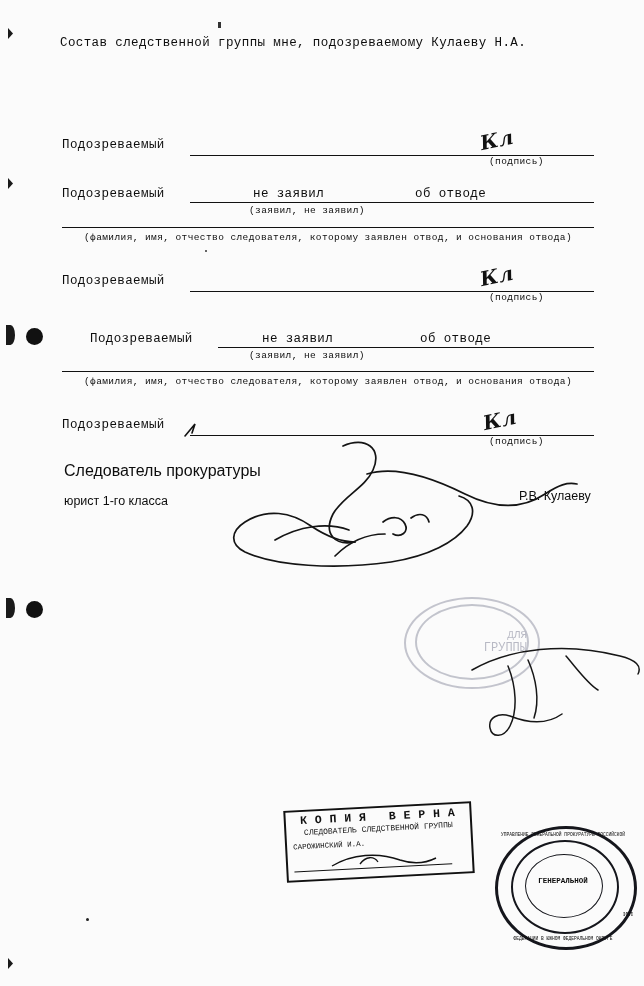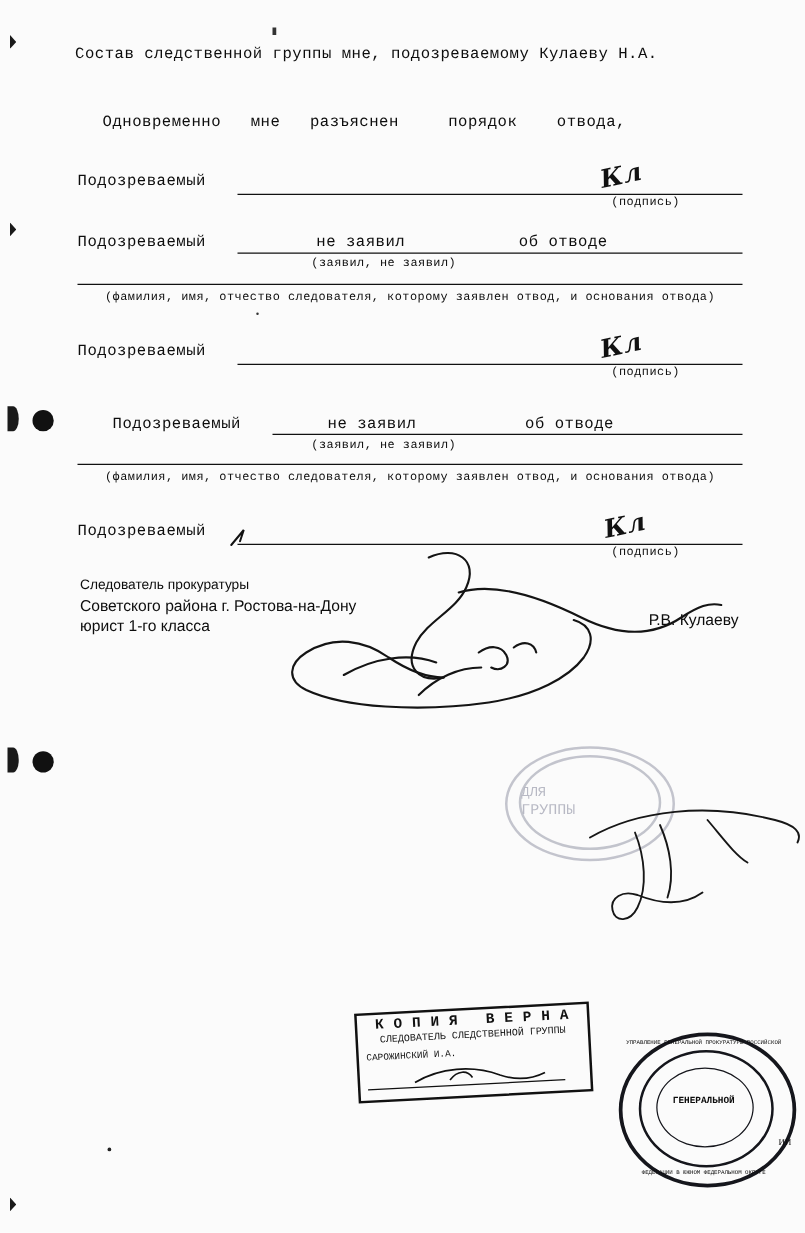--- a/index.html
+++ b/index.html
@@ -26,21 +26,21 @@
 
   
   .hand{font-family:"DejaVu Serif", serif;font-style:italic;font-weight:700;
         transform:rotate(-12deg);color:#111;}
 
   
   .stamp{position:absolute;}
   .stamp-round{
     border:2px solid #5b5f78;border-radius:50%;
     color:#3d4161;
-    display:flex;align-items:flex-start;justify-content:center;
+    display:flex;align-items:flex-end;justify-content:center;
     text-align:center;
   }
   .stamp-faint{opacity:.35;}
   .stamp-dark{border-color:#15161c;color:#15161c;}
 
   .kopiya{
     position:absolute;border:2px solid #111;color:#111;
     transform:rotate(-3deg);
     padding:2px 6px 4px 6px;background:transparent;
   }
@@ -56,21 +56,20 @@
   <div class="edge-tick" style="left:8px;top:178px;width:5px;height:11px;clip-path:polygon(0 0,100% 50%,0 100%);"></div>
   <div class="edge-tick" style="left:6px;top:325px;width:9px;height:20px;border-radius:0 60% 60% 0;"></div>
   <div class="edge-mark" style="left:26px;top:328px;width:17px;height:17px;"></div>
   <div class="edge-tick" style="left:6px;top:598px;width:9px;height:20px;border-radius:0 60% 60% 0;"></div>
   <div class="edge-mark" style="left:26px;top:601px;width:17px;height:17px;"></div>
   <div class="edge-tick" style="left:8px;top:958px;width:5px;height:11px;clip-path:polygon(0 0,100% 50%,0 100%);"></div>
 
   <div class="t mono s13" style="left:60px;top:36px;">Состав следственной группы мне, подозреваемому Кулаеву Н.А.</div>
 
 
-  <div class="t mono s13" style="left:82px;top:91px;">Одновременно   мне   разъяснен     порядок    отвода,</div>
 
   <div class="t mono s13" style="left:62px;top:138px;">Подозреваемый</div>
   <div class="line" style="left:190px;top:155px;width:404px;"></div>
   <div class="t hand" style="left:480px;top:128px;font-size:20px;">Кл</div>
   <div class="t mono s10" style="left:489px;top:156px;">(подпись)</div>
 
   <div class="t mono s13" style="left:62px;top:187px;">Подозреваемый</div>
   <div class="line" style="left:190px;top:202px;width:404px;"></div>
   <div class="t mono s13" style="left:253px;top:187px;">не заявил</div>
   <div class="t mono s13" style="left:415px;top:187px;">об отводе</div>
@@ -95,22 +94,21 @@
 
   <div class="t mono s13" style="left:62px;top:418px;">Подозреваемый</div>
   <div class="line" style="left:190px;top:435px;width:404px;"></div>
   <div class="t hand" style="left:483px;top:408px;font-size:20px;">Кл</div>
   <div class="t mono s10" style="left:489px;top:436px;">(подпись)</div>
 
   <svg style="position:absolute;left:183px;top:420px;" width="22" height="20" viewBox="0 0 22 20">
     <path d="M2 16 L12 4 L9 13" stroke="#111" stroke-width="1.6" fill="none" stroke-linecap="round"></path>
   </svg>
 
-  <div class="t sans s13" style="left:64px;top:462px;font-size:11px;letter-spacing:0;">Следователь прокуратуры</div>
-  <div class="t sans s13" style="left:64px;top:478px;font-size:12.5px;letter-spacing:0;">Советского района г. Ростова-на-Дону</div>
+  <div class="t sans s13" style="left:64px;top:462px;font-size:16px;letter-spacing:0;">Следователь прокуратуры</div>
   <div class="t sans s13" style="left:64px;top:494px;font-size:12.5px;letter-spacing:0;">юрист 1-го класса</div>
   <div class="t sans s13" style="left:519px;top:489px;font-size:12.5px;letter-spacing:0;">Р.В. Кулаеву</div>
 
   <svg style="position:absolute;left:215px;top:430px;" width="400" height="160" viewBox="0 0 400 160">
     <g fill="none" stroke="#141414" stroke-width="1.7" stroke-linecap="round" stroke-linejoin="round">
       <path d="M128 16 C150 6, 168 18, 158 40 C150 58, 128 66, 118 84 C108 104, 120 116, 140 112"></path>
       <path d="M152 44 C178 36, 214 46, 250 64 C286 82, 312 76, 330 64 C344 55, 352 52, 362 54"></path>
       <path d="M140 112 C124 112, 108 104, 96 96 C76 82, 52 78, 30 92 C16 101, 14 114, 30 122
                C60 136, 120 140, 176 132 C214 126, 240 112, 252 96 C262 82, 258 70, 244 66"></path>
       <path d="M60 110 C84 96, 112 92, 134 100"></path>

